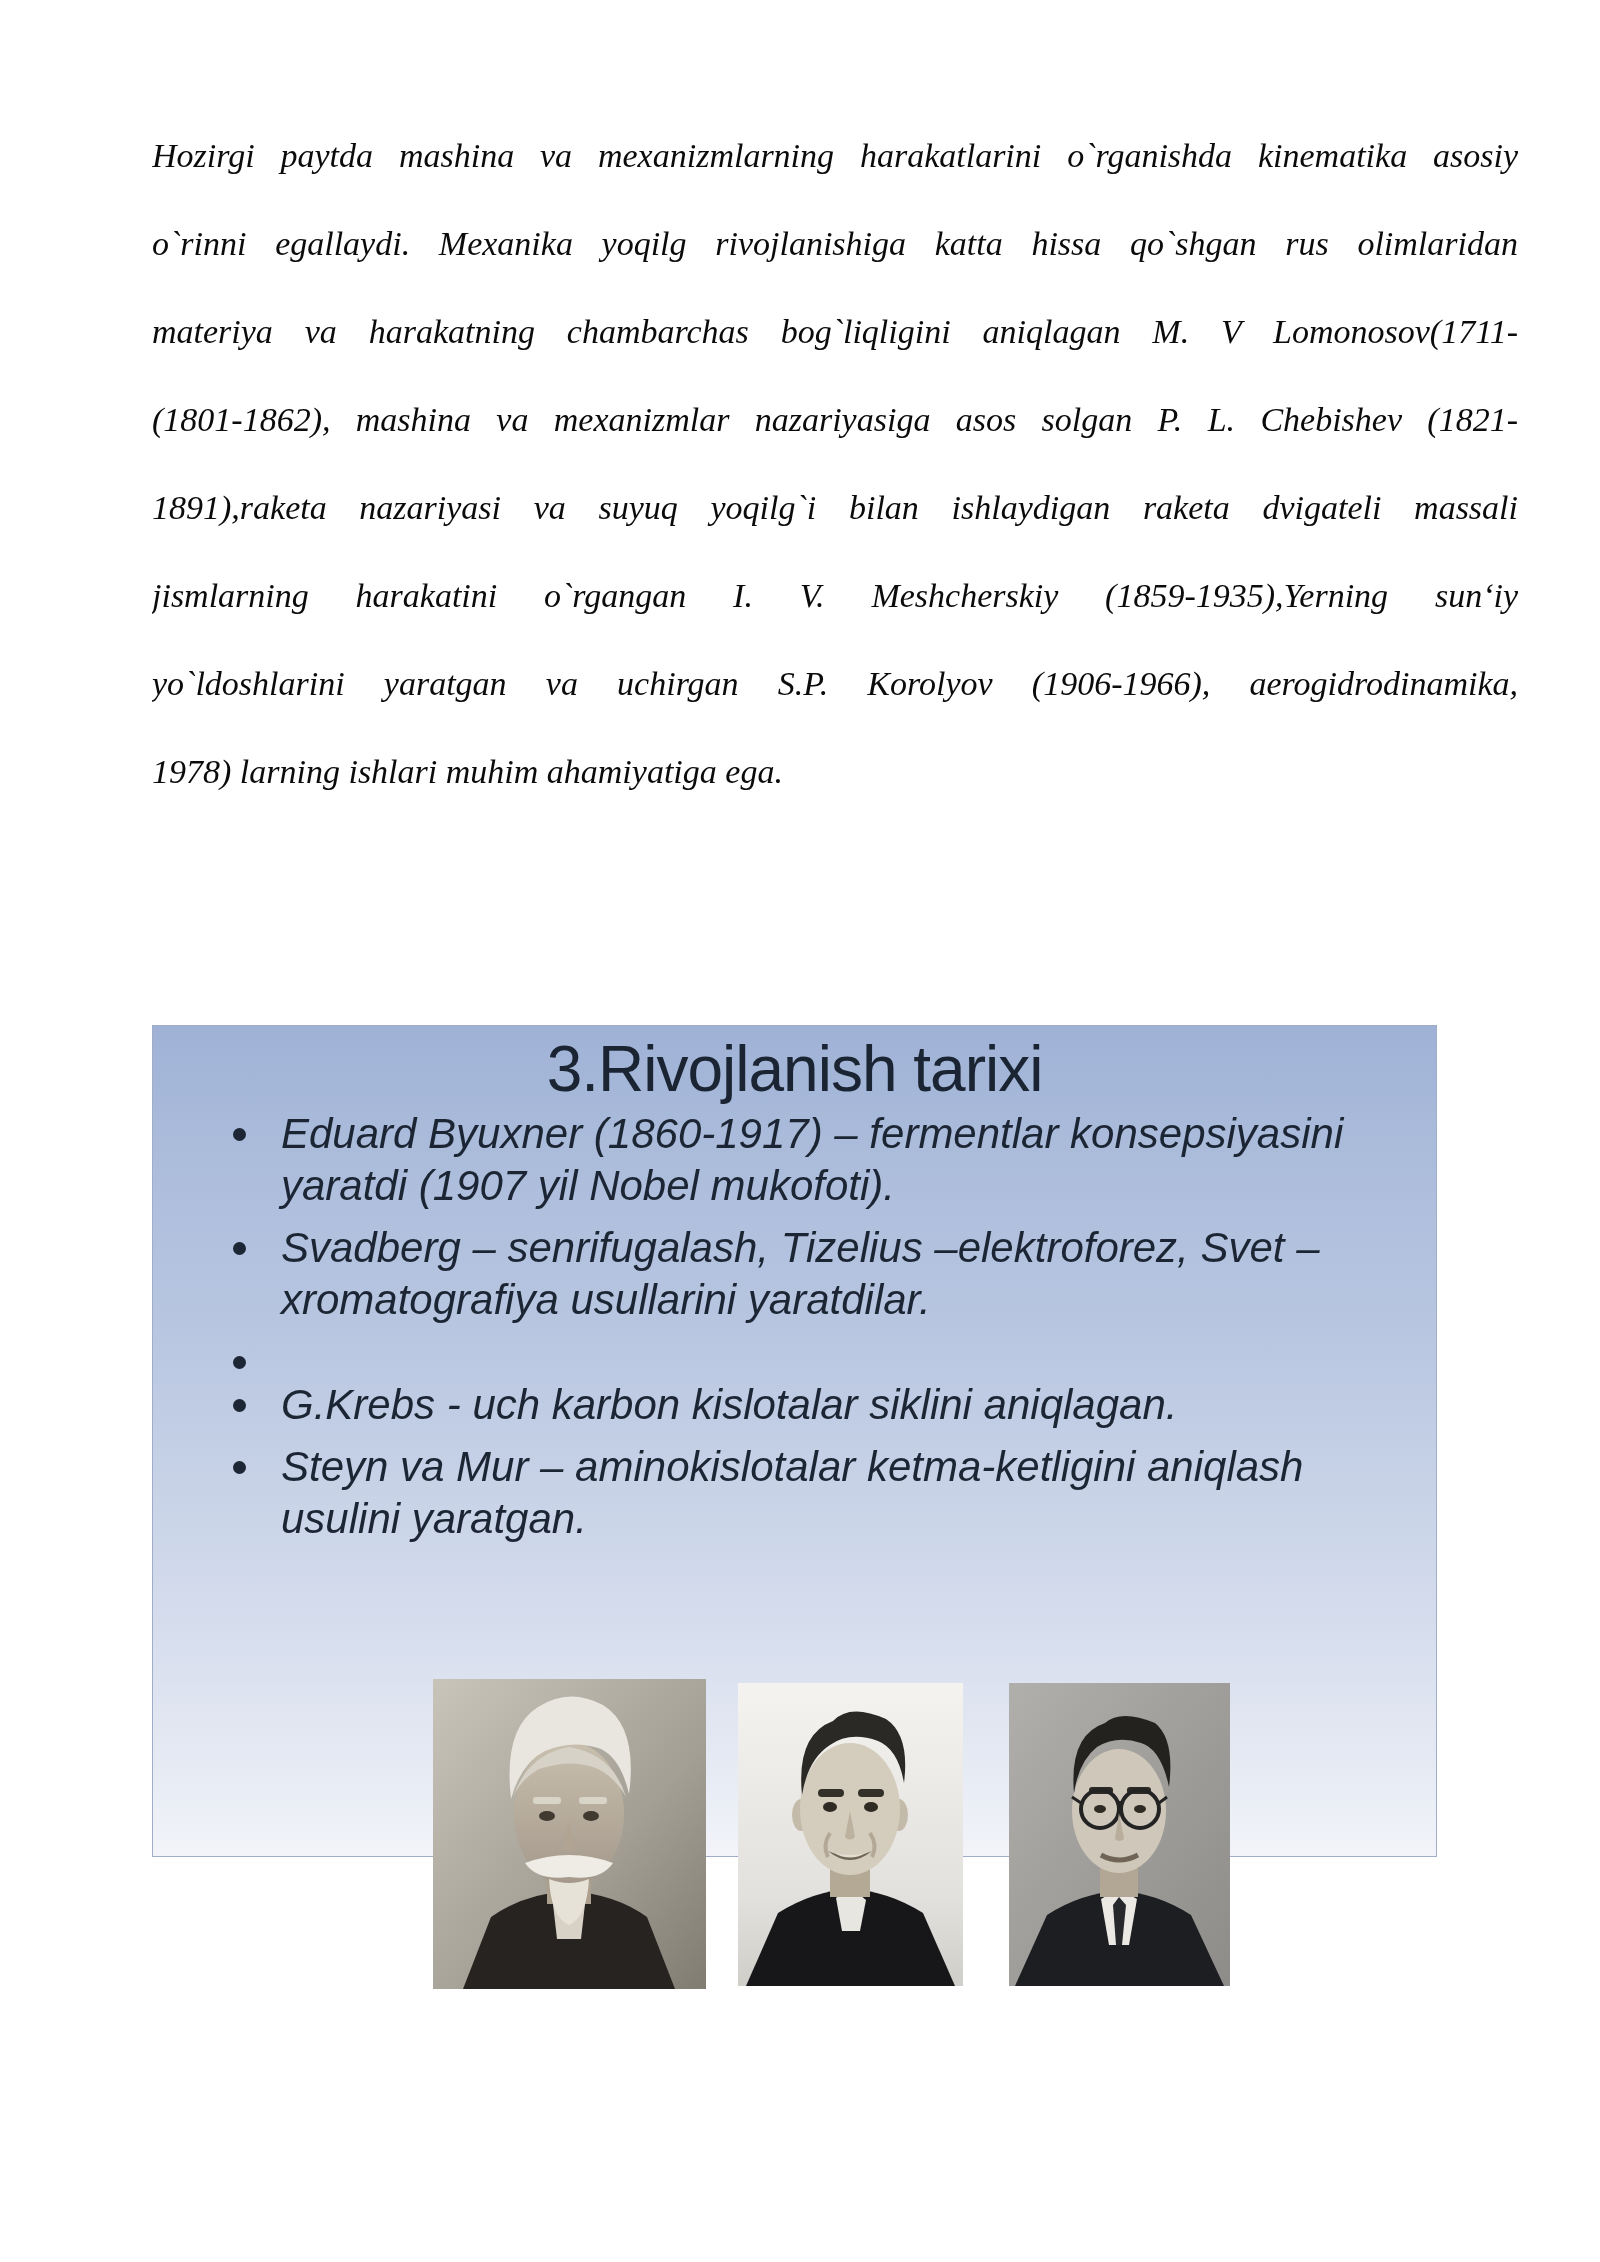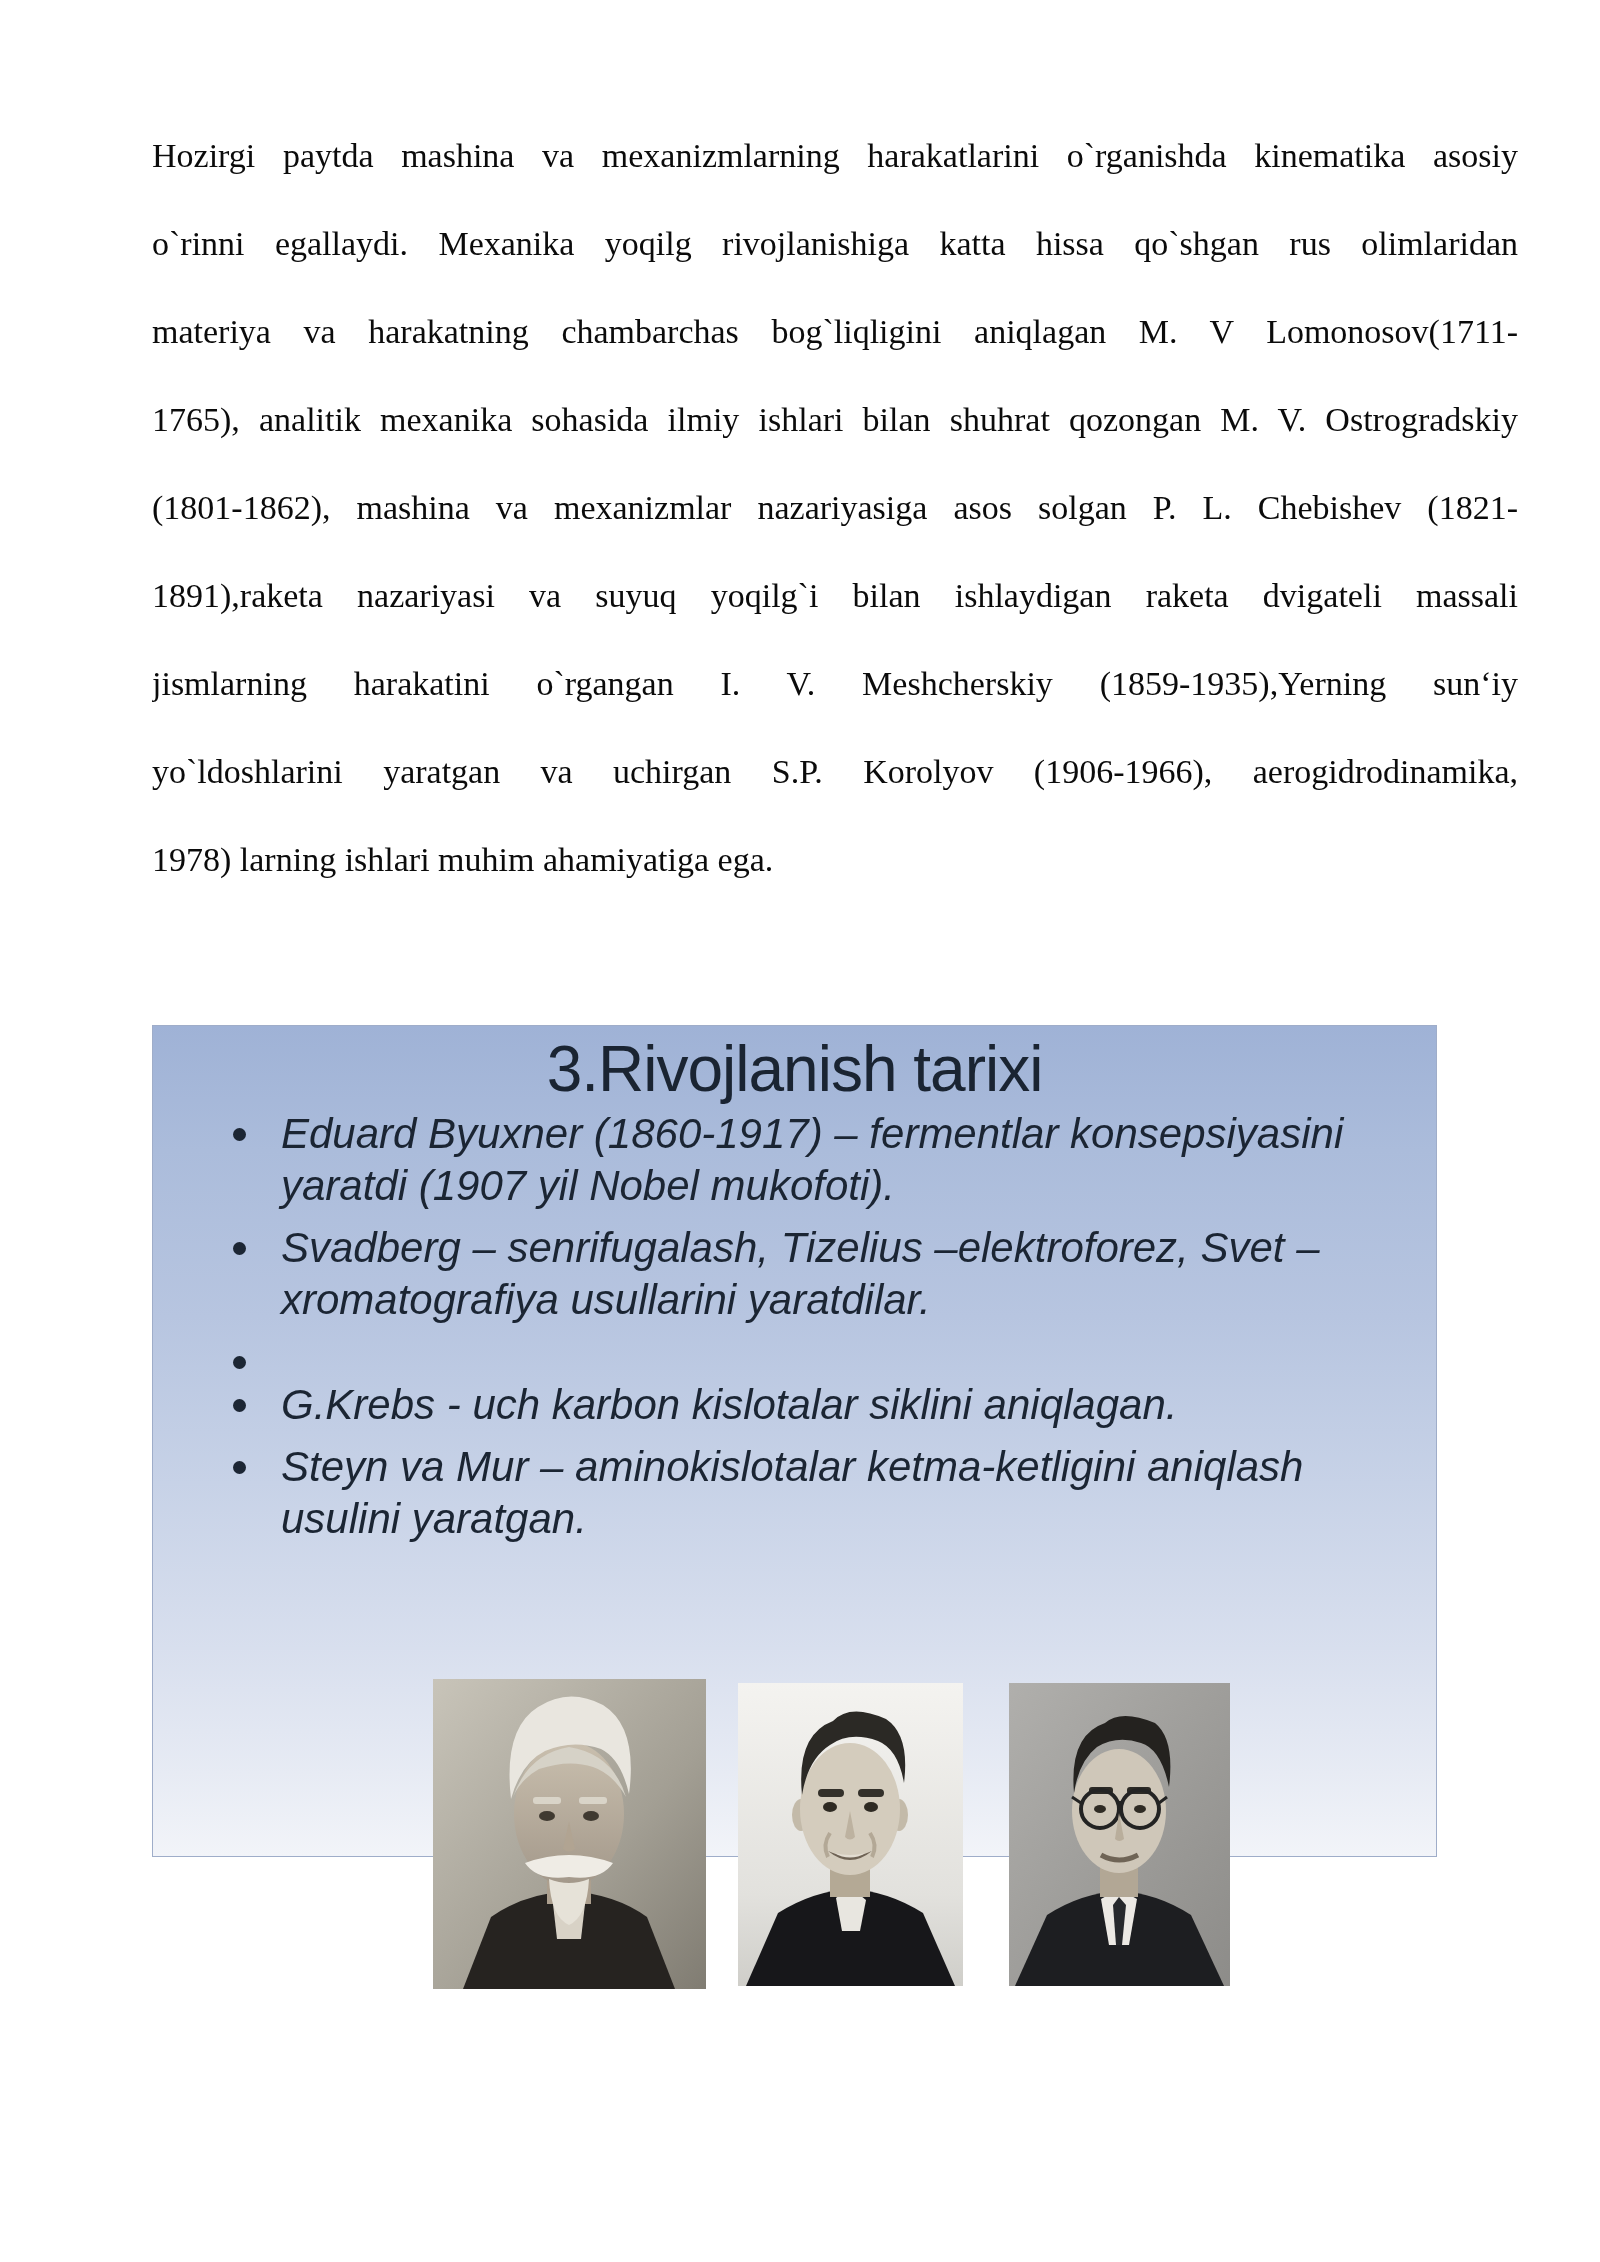--- a/index.html
+++ b/index.html
@@ -18,20 +18,21 @@
     font-family: "Liberation Serif", serif;
     font-size: 34px;
     line-height: 88px;
     color: #0b0b0b;
   }
   .doc-line {
     height: 88px;
     overflow: hidden;
     text-align: justify;
     text-align-last: justify;
+    font-style: italic;
   }
   .doc-line.last { text-align-last: left; }
 
   
   .slide {
     position: absolute;
     left: 152px; top: 1025px; width: 1285px; height: 832px;
     background: linear-gradient(180deg,
       #9fb2d6 0%, #abbcdb 15%, #b7c5e0 35%, #c7d2e7 55%,
       #d8dfee 75%, #e7ebf4 90%, #f2f4f9 100%);
@@ -84,21 +85,20 @@
 </style>
 </head>
 <body>
 
 <div class="page">
 
   <div class="doc">
     <div class="doc-line">Hozirgi paytda mashina va mexanizmlarning harakatlarini o`rganishda kinematika asosiy</div>
     <div class="doc-line">o`rinni egallaydi. Mexanika yoqilg rivojlanishiga katta hissa qo`shgan rus olimlaridan</div>
     <div class="doc-line">materiya va harakatning chambarchas bog`liqligini aniqlagan M. V  Lomonosov(1711-</div>
-    <div class="doc-line">1765), analitik mexanika sohasida ilmiy ishlari bilan  shuhrat qozongan M. V. Ostrogradskiy</div>
     <div class="doc-line">(1801-1862), mashina va mexanizmlar nazariyasiga asos solgan P. L. Chebishev (1821-</div>
     <div class="doc-line">1891),raketa nazariyasi va suyuq yoqilg`i bilan ishlaydigan raketa dvigateli massali</div>
     <div class="doc-line">jismlarning harakatini o`rgangan I. V. Meshcherskiy (1859-1935),Yerning sun‘iy</div>
     <div class="doc-line">yo`ldoshlarini yaratgan va uchirgan S.P. Korolyov (1906-1966), aerogidrodinamika,</div>
     <div class="doc-line last">1978) larning ishlari muhim ahamiyatiga ega.</div>
   </div>
 
   <div class="slide">
     <div class="slide-title">3.Rivojlanish tarixi</div>
 

